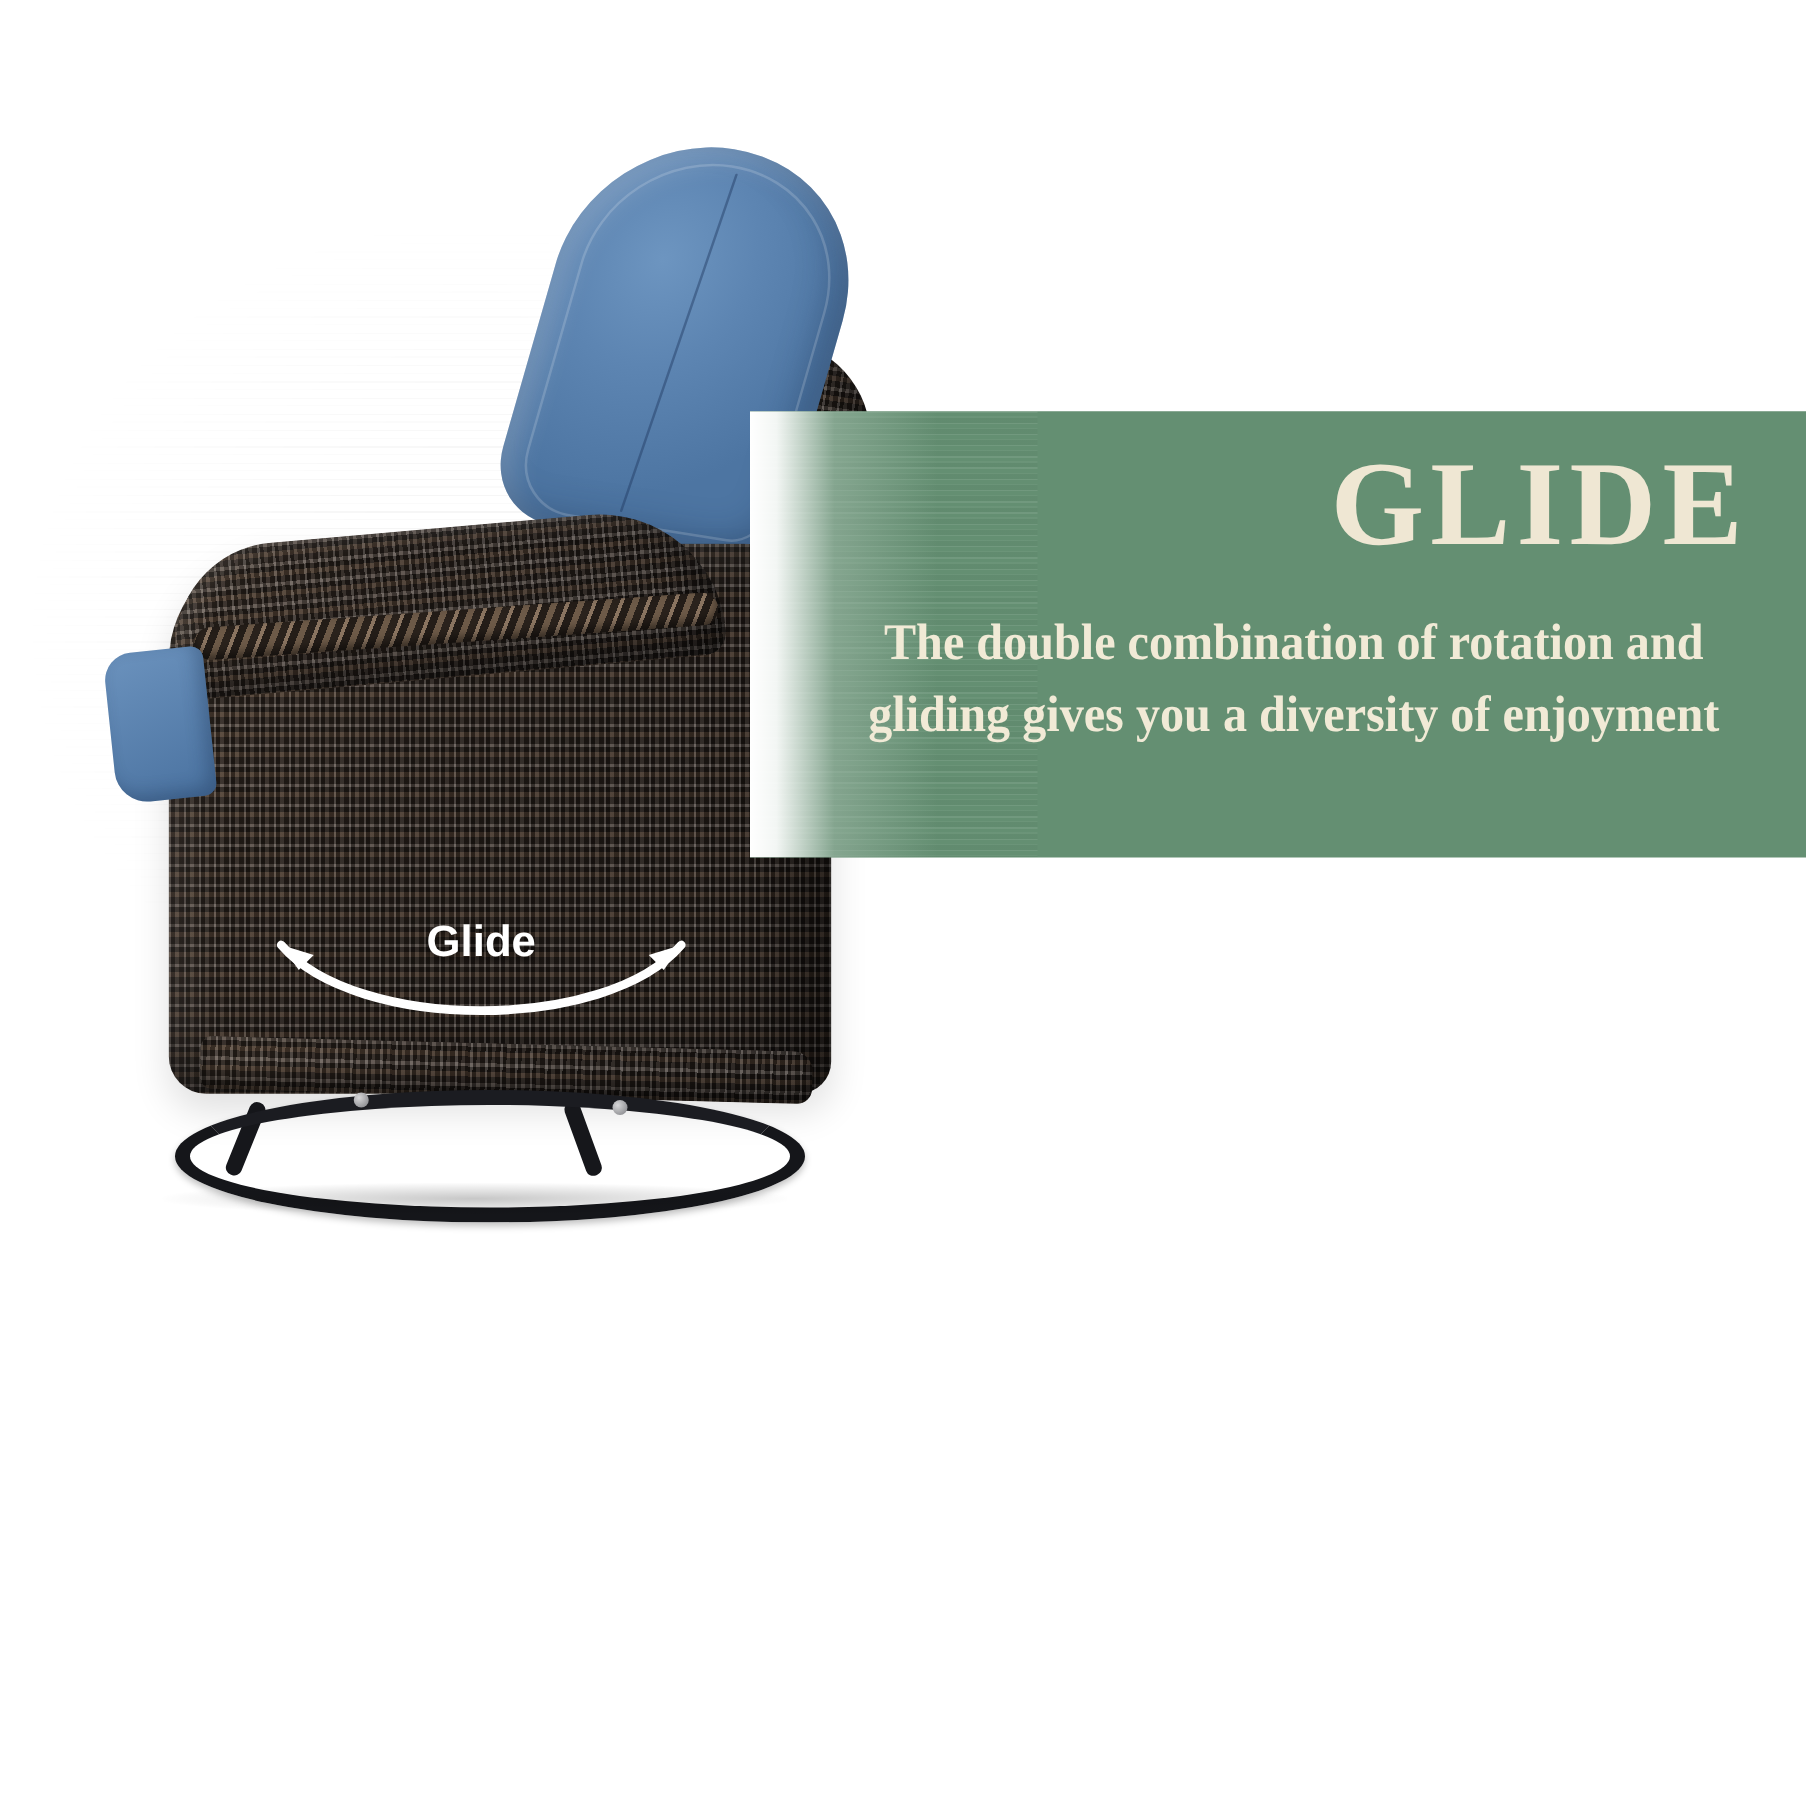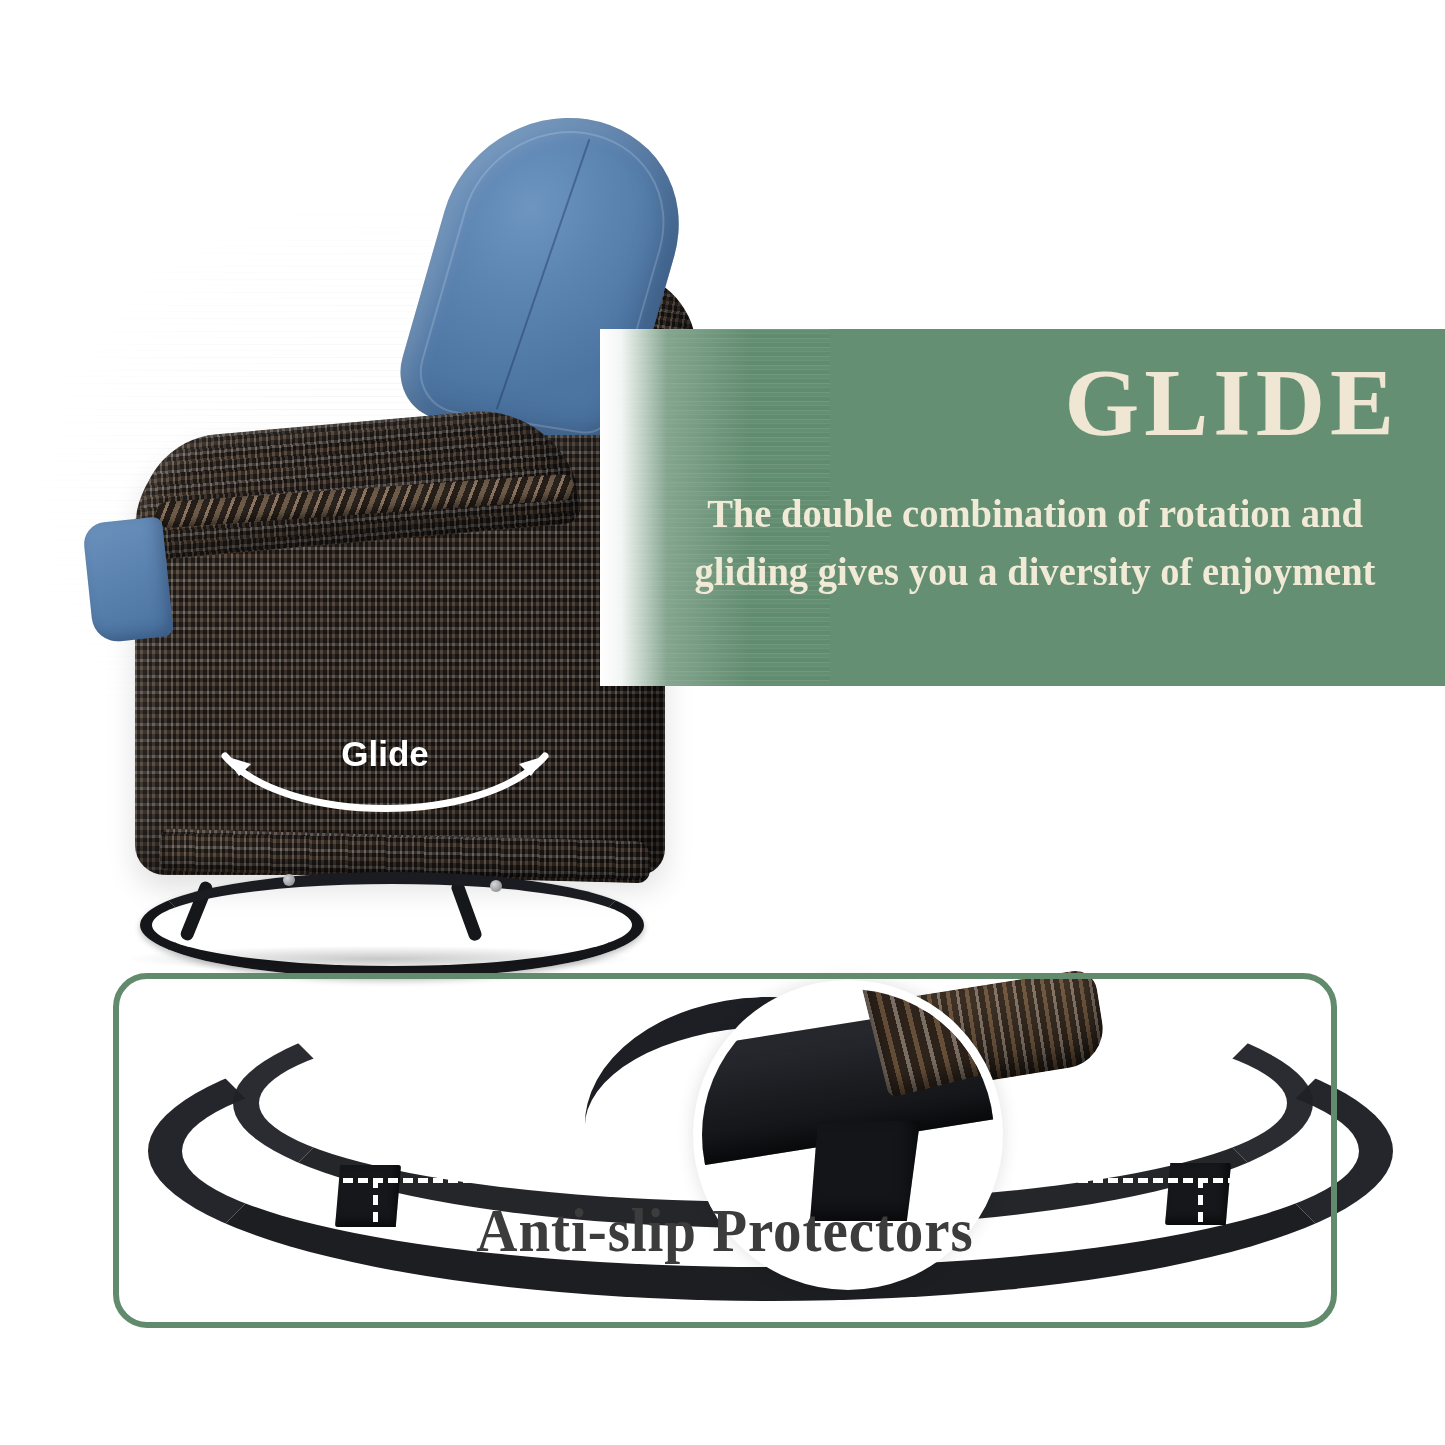--- a/index.html
+++ b/index.html
@@ -350,42 +350,14 @@
     </div>
 
     <div class="green-panel">
       <div class="streaks"></div>
       <div class="fade"></div>
       <div class="headline">GLIDE</div>
       <div class="subline">The double combination of rotation and gliding gives you a diversity of enjoyment</div>
     </div>
   </div>
 
-  <div class="bottom-section">
-
-    <div class="bottom-clip">
-      <div class="rail-outer"></div>
-      <div class="rail-inner"></div>
-      <div class="rail-cross"></div>
-      <div class="wicker-chunk"></div>
-
-      <div class="foot f1"></div>
-      <div class="foot f2"></div>
-      <div class="foot f3"></div>
-
-      <div class="dash-line"></div>
-      <div class="dash-tick t1"></div>
-      <div class="dash-tick t2"></div>
-      <div class="dash-tick t3"></div>
-
-      <div class="magnifier">
-        <div class="mag-rail"></div>
-        <div class="mag-wicker"></div>
-        <div class="mag-foot"></div>
-      </div>
-    </div>
-
-    <div class="bottom-frame"></div>
-
-    <div class="bottom-caption">Anti-slip Protectors</div>
-  </div>
 
 </div>
 
 </body></html>

